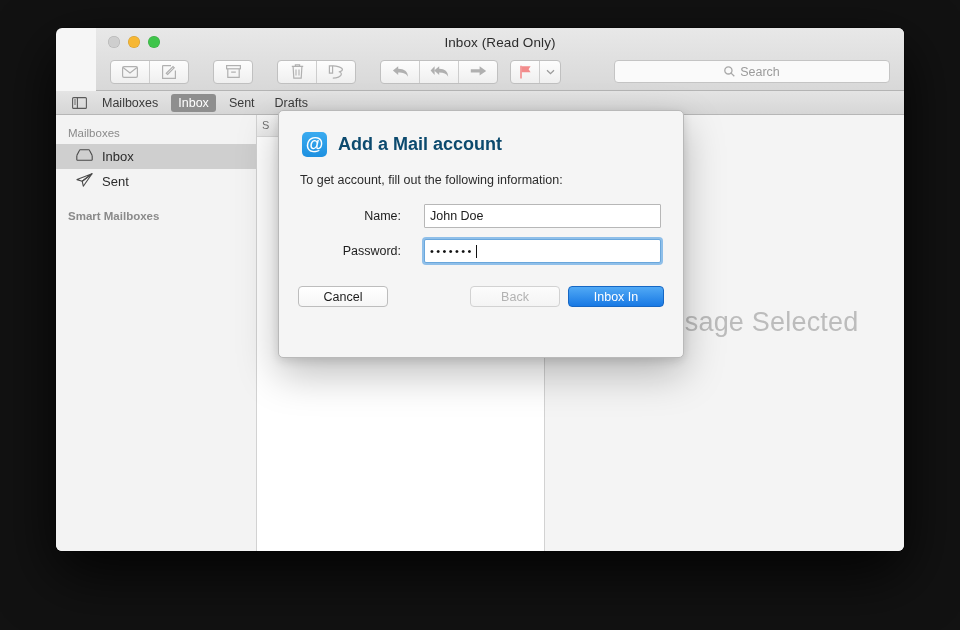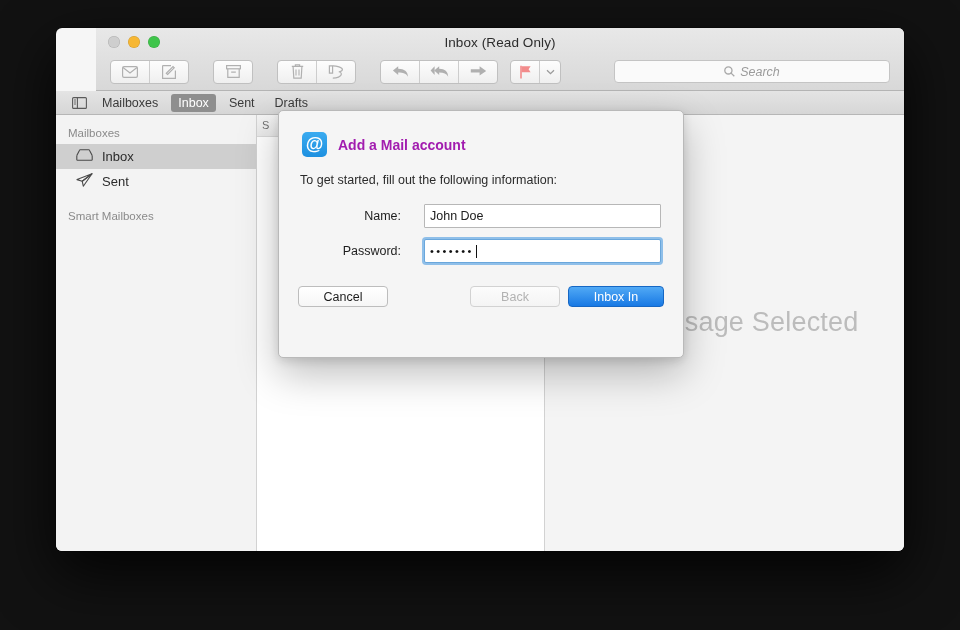--- a/index.html
+++ b/index.html
@@ -93,21 +93,20 @@
   .chev-btn { width: 20px; }
 
   .search-wrap {
     margin-right: 14px;
     width: 274px; height: 21px;
     background: #fafafa;
     border: 1px solid #c4c4c4;
     border-radius: 4px;
     display: flex; align-items: center; justify-content: center;
     gap: 5px;
-    font-style: italic;
   }
   .search-label {
     font-size: 12.5px;
     color: #9b9b9b;
   }
 
   
   .favbar {
     height: 23px;
     background: linear-gradient(to bottom, #e4e4e4, #d6d6d6);
@@ -142,21 +141,21 @@
     background: #f3f3f3;
     border-right: 1px solid #d2d2d2;
     padding-top: 8px;
     flex: none;
   }
   .sb-header {
     font-size: 11.5px;
     color: #8a8a8a;
     padding: 4px 0 5px 12px;
   }
-  .sb-header.second { padding-top: 16px; }
+  .sb-header.second { padding-top: 16px; font-weight: bold; }
   .sb-row {
     display: flex; align-items: center;
     height: 25px;
     padding-left: 20px;
     gap: 9px;
     font-size: 13px;
     color: #2b2b2b;
   }
   .sb-row.selected { background: #cfcfcf; }
 
@@ -215,23 +214,23 @@
     background: linear-gradient(to bottom, #3aabf0, #1e90e0);
     color: #ffffff;
     font-size: 18px;
     font-weight: bold;
     display: flex; align-items: center; justify-content: center;
     line-height: 1;
     padding-bottom: 1px;
     box-sizing: border-box;
   }
   .dlg-title {
-    font-size: 14px;
+    font-size: 18px;
     font-weight: bold;
-    color: #a21caf;
+    color: #0c4a6e;
   }
   .dlg-sub {
     padding: 16px 0 0 21px;
     font-size: 12.5px;
     color: #2b2b2b;
   }
   .form {
     padding: 17px 22px 0 22px;
   }
   .form-row {
@@ -475,21 +474,21 @@
     </div>
   </div>
 
   <div class="dialog">
 
     <div class="dlg-head">
       <div class="at-icon">@</div>
       <div class="dlg-title">Add a Mail account</div>
     </div>
 
-    <div class="dlg-sub">To get started, fill out the following information:</div>
+    <div class="dlg-sub">To get account, fill out the following information:</div>
 
     <div class="form">
 
       <div class="form-row">
         <div class="form-label">Name:</div>
         <div class="form-input">John Doe</div>
       </div>
 
 
       <div class="form-row">

